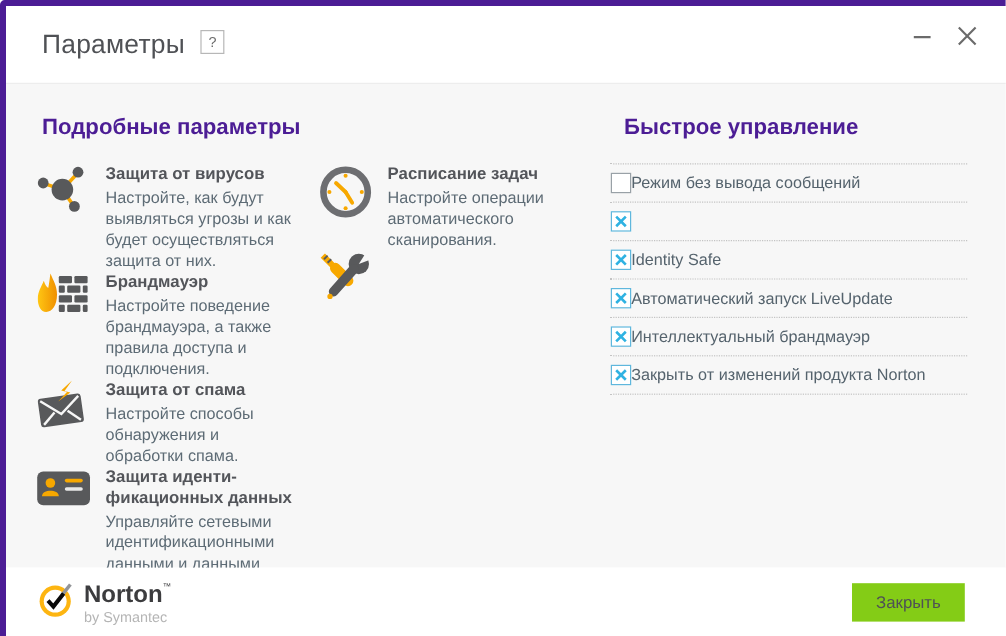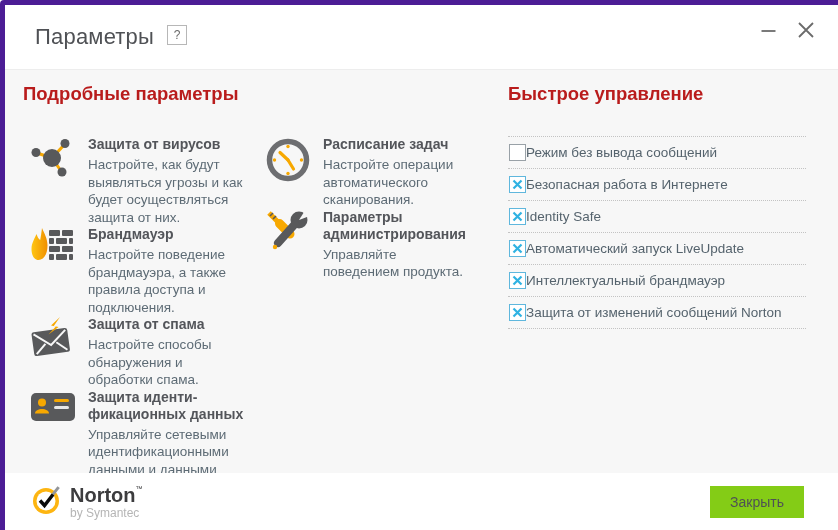--- a/index.html
+++ b/index.html
@@ -7,21 +7,21 @@
 
   
   .header{position:absolute;top:0;left:0;right:0;height:64px;background:#fff;display:flex;align-items:center;padding-left:30px;box-sizing:border-box;}
   .title{font-size:22px;font-weight:400;color:#4f5155;margin:0;letter-spacing:.2px;}
   .help-btn{margin-left:13px;margin-top:-4px;width:20px;height:20px;border:1px solid #b7b7b7;background:#fff;color:#6a6a6a;font-size:12px;line-height:1;display:flex;align-items:center;justify-content:center;padding:0;cursor:pointer;font-family:inherit;}
   .controls{position:absolute;right:24px;top:14px;display:flex;gap:16px;align-items:center;}
   .ctl{background:none;border:none;padding:2px;cursor:pointer;display:flex;align-items:center;}
 
   
   .content{position:absolute;top:64px;left:0;right:0;height:404px;background:#f7f7f7;border-top:1px solid #ededed;box-sizing:border-box;}
-  .sec-h{position:absolute;top:13px;margin:0;font-size:18.5px;font-weight:700;color:#b91c1c;}
+  .sec-h{position:absolute;top:13px;margin:12px;font-size:18.5px;font-weight:700;color:#4c1d95;}
   .sec-h.left{left:18px;}
   .sec-h.right{left:503px;}
 
   .col{position:absolute;top:66px;display:flex;flex-direction:column;}
   .col1{left:25px;}
   .col2{left:260px;}
   .item{display:flex;gap:12px;align-items:flex-start;cursor:pointer;}
   .icon{width:46px;flex:0 0 46px;display:flex;justify-content:center;padding-top:1px;}
   .col1 .txt{width:162px;}
   .col2 .txt{width:152px;}
@@ -191,41 +191,36 @@
             <line x1="4" y1="3" x2="13" y2="12" stroke="#f7a800" stroke-width="5"></line>
             <line x1="8" y1="3" x2="5" y2="6" stroke="#58595b" stroke-width="1.6"></line>
             <line x1="11" y1="6" x2="8" y2="9" stroke="#58595b" stroke-width="1.6"></line>
             <line x1="14.5" y1="13.5" x2="25" y2="24" stroke="#f7a800" stroke-width="9" stroke-linecap="round"></line>
             <circle cx="34" cy="10" r="8.5" fill="#58595b"></circle>
             <polygon points="34,10 41,-1 47,5" fill="#f7f7f7"></polygon>
             <line x1="30" y1="14" x2="13" y2="33" stroke="#58595b" stroke-width="8" stroke-linecap="round"></line>
             <circle cx="10" cy="37" r="2.2" fill="#f7a800"></circle>
           </svg>
         </span>
-        <div class="txt">
-          <div class="item-title">Параметры администрирования</div>
-          <div class="item-desc">Управляйте поведением продукта.</div>
-        </div>
       </div>
     </div>
 
     <ul class="quick-list">
       <li class="q-row">
         <span class="checkbox">
           
         </span>
         <span class="q-label">Режим без вывода сообщений</span>
       </li>
       <li class="q-row">
         <span class="checkbox checked">
           <svg class="xmark" width="11" height="11" viewBox="0 0 11 11">
               <path d="M1.5 1.5 L9.5 9.5 M9.5 1.5 L1.5 9.5" stroke="#2fb2e2" stroke-width="2.2" fill="none"></path>
             </svg>
         </span>
-        <span class="q-label">Безопасная работа в Интернете</span>
       </li>
       <li class="q-row">
         <span class="checkbox checked">
           <svg class="xmark" width="11" height="11" viewBox="0 0 11 11">
               <path d="M1.5 1.5 L9.5 9.5 M9.5 1.5 L1.5 9.5" stroke="#2fb2e2" stroke-width="2.2" fill="none"></path>
             </svg>
         </span>
         <span class="q-label">Identity Safe</span>
       </li>
       <li class="q-row">
@@ -243,21 +238,21 @@
             </svg>
         </span>
         <span class="q-label">Интеллектуальный брандмауэр</span>
       </li>
       <li class="q-row">
         <span class="checkbox checked">
           <svg class="xmark" width="11" height="11" viewBox="0 0 11 11">
               <path d="M1.5 1.5 L9.5 9.5 M9.5 1.5 L1.5 9.5" stroke="#2fb2e2" stroke-width="2.2" fill="none"></path>
             </svg>
         </span>
-        <span class="q-label">Защита от изменений сообщений Norton</span>
+        <span class="q-label">Закрыть от изменений продукта Norton</span>
       </li>
     </ul>
   </div>
 
   <div class="footer">
     <div class="brand">
       <span>
         <svg width="32" height="32" viewBox="0 0 32 32">
           <circle cx="14" cy="17" r="13" fill="#fdb511"></circle>
           <circle cx="14" cy="17" r="9.5" fill="#fff"></circle>

